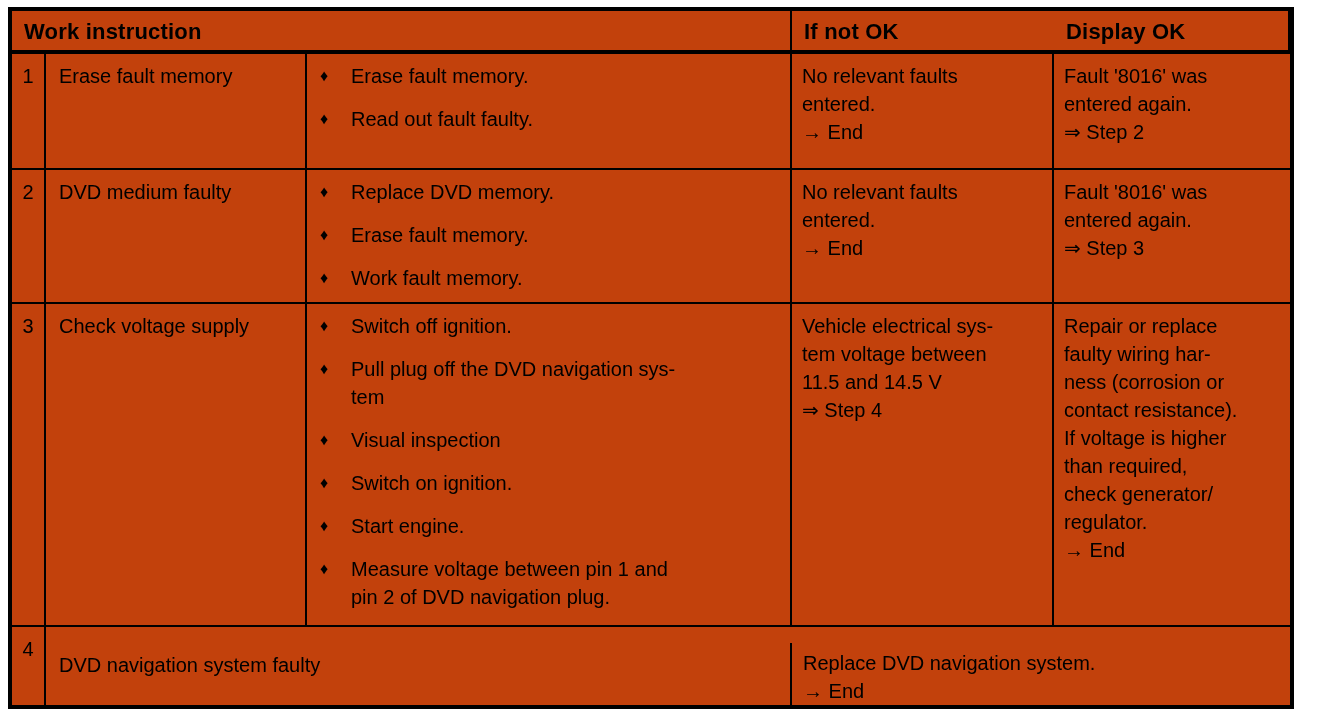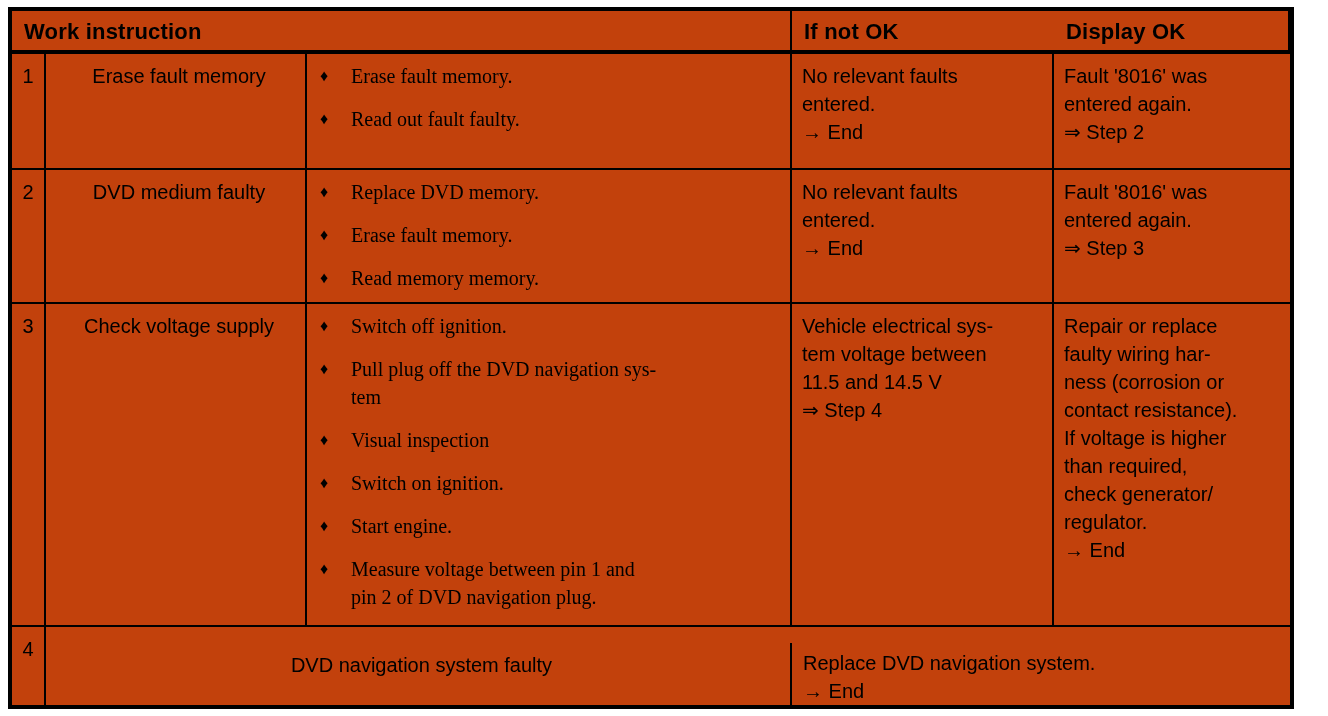--- a/index.html
+++ b/index.html
@@ -37,40 +37,38 @@
     letter-spacing: 0.2px;
   }
   .span-3 { grid-column: span 3; }
   .span-2 { grid-column: span 2; margin-top: 16px; }
   .num-cell {
     text-align: center;
     padding-top: 8px;
   }
   .title-cell {
     padding: 8px 6px 0 13px;
-    text-align: center;
   }
   .steps-cell {
     padding: 8px 6px 0 11px;
   }
   .step {
     display: flex;
     align-items: flex-start;
     margin-bottom: 15px;
   }
   .bullet {
     flex: 0 0 33px;
     font-size: 16px;
     line-height: 28px;
     padding-left: 2px;
   }
   .step-text {
     white-space: pre-line;
     line-height: 28px;
-    font-family: Liberation Serif, serif;
   }
   .result-cell {
     padding: 8px 6px 0 10px;
     white-space: pre-line;
   }
   .final-result-cell {
     padding: 6px 6px 0 11px;
     white-space: pre-line;
   }
 </style>
@@ -108,21 +106,21 @@
     <div class="step">
       <span class="bullet">♦</span>
       <span class="step-text">Replace DVD memory.</span>
     </div>
     <div class="step">
       <span class="bullet">♦</span>
       <span class="step-text">Erase fault memory.</span>
     </div>
     <div class="step">
       <span class="bullet">♦</span>
-      <span class="step-text">Read memory memory.</span>
+      <span class="step-text">Work fault memory.</span>
     </div>
   </div>
   <div class="cell result-cell">No relevant faults
 entered.
 → End</div>
   <div class="cell result-cell last-col">Fault '8016' was
 entered again.
 ⇒ Step 3</div>
 
   <div class="cell num-cell">3</div>

